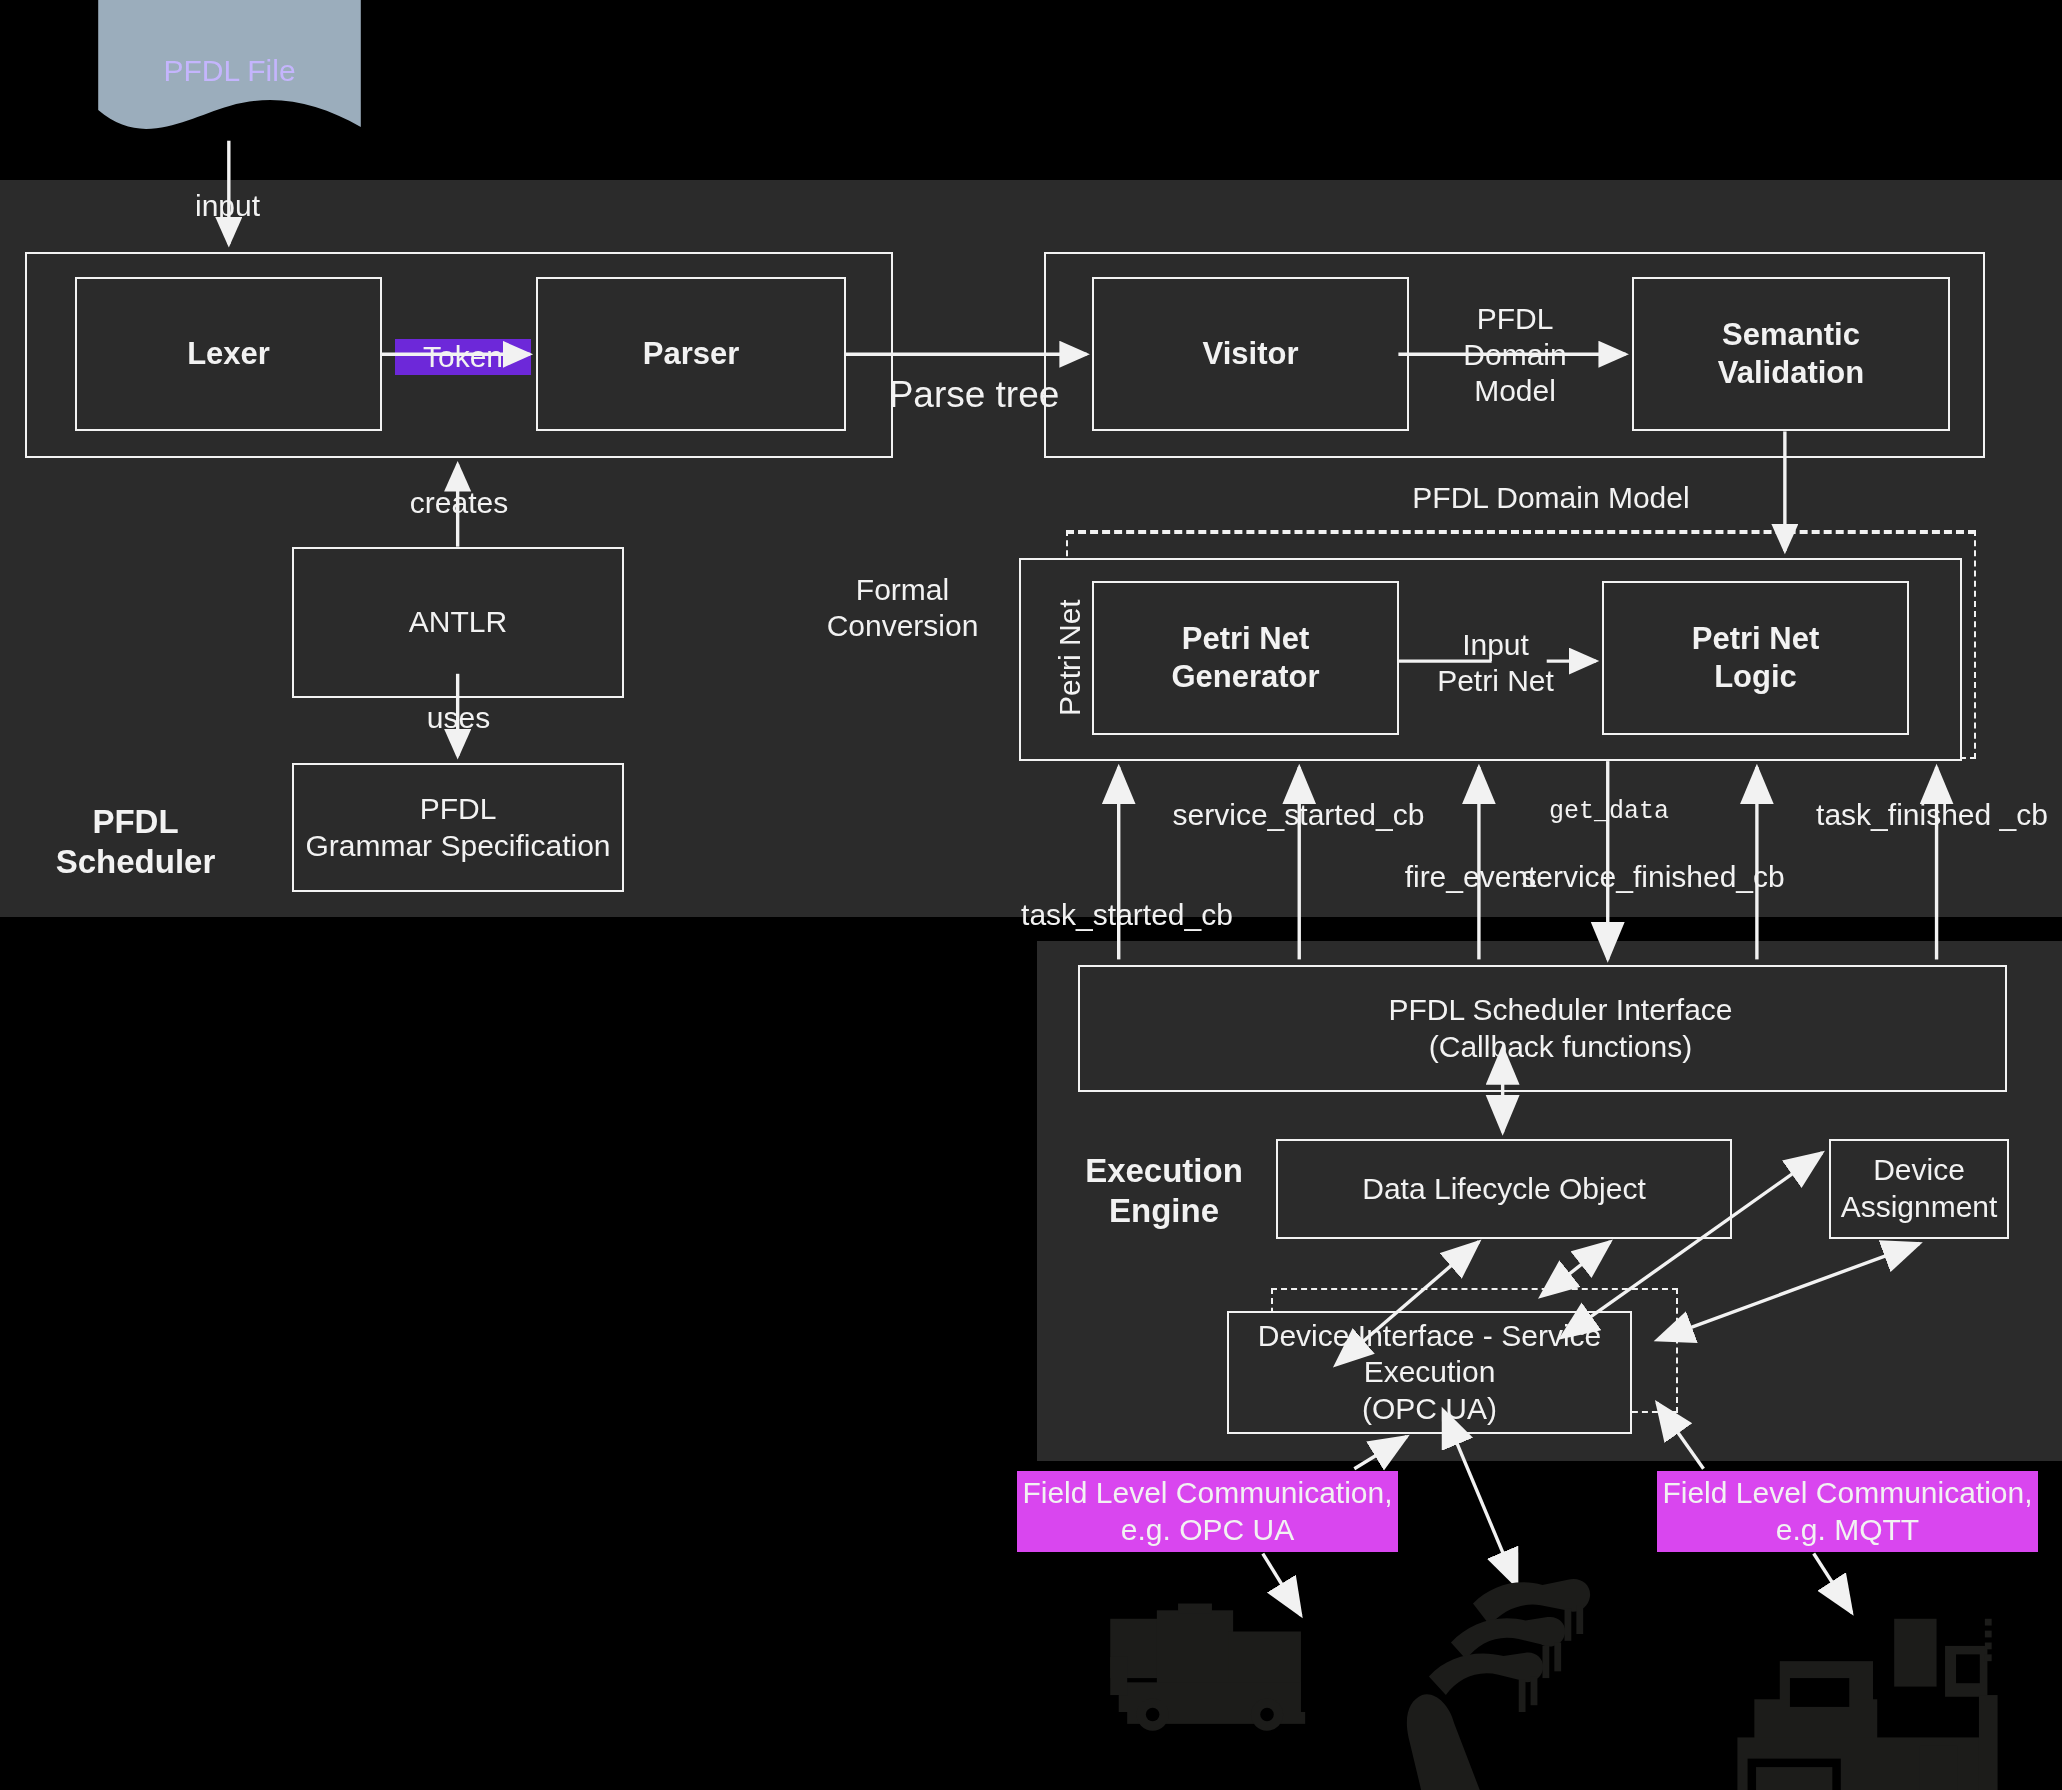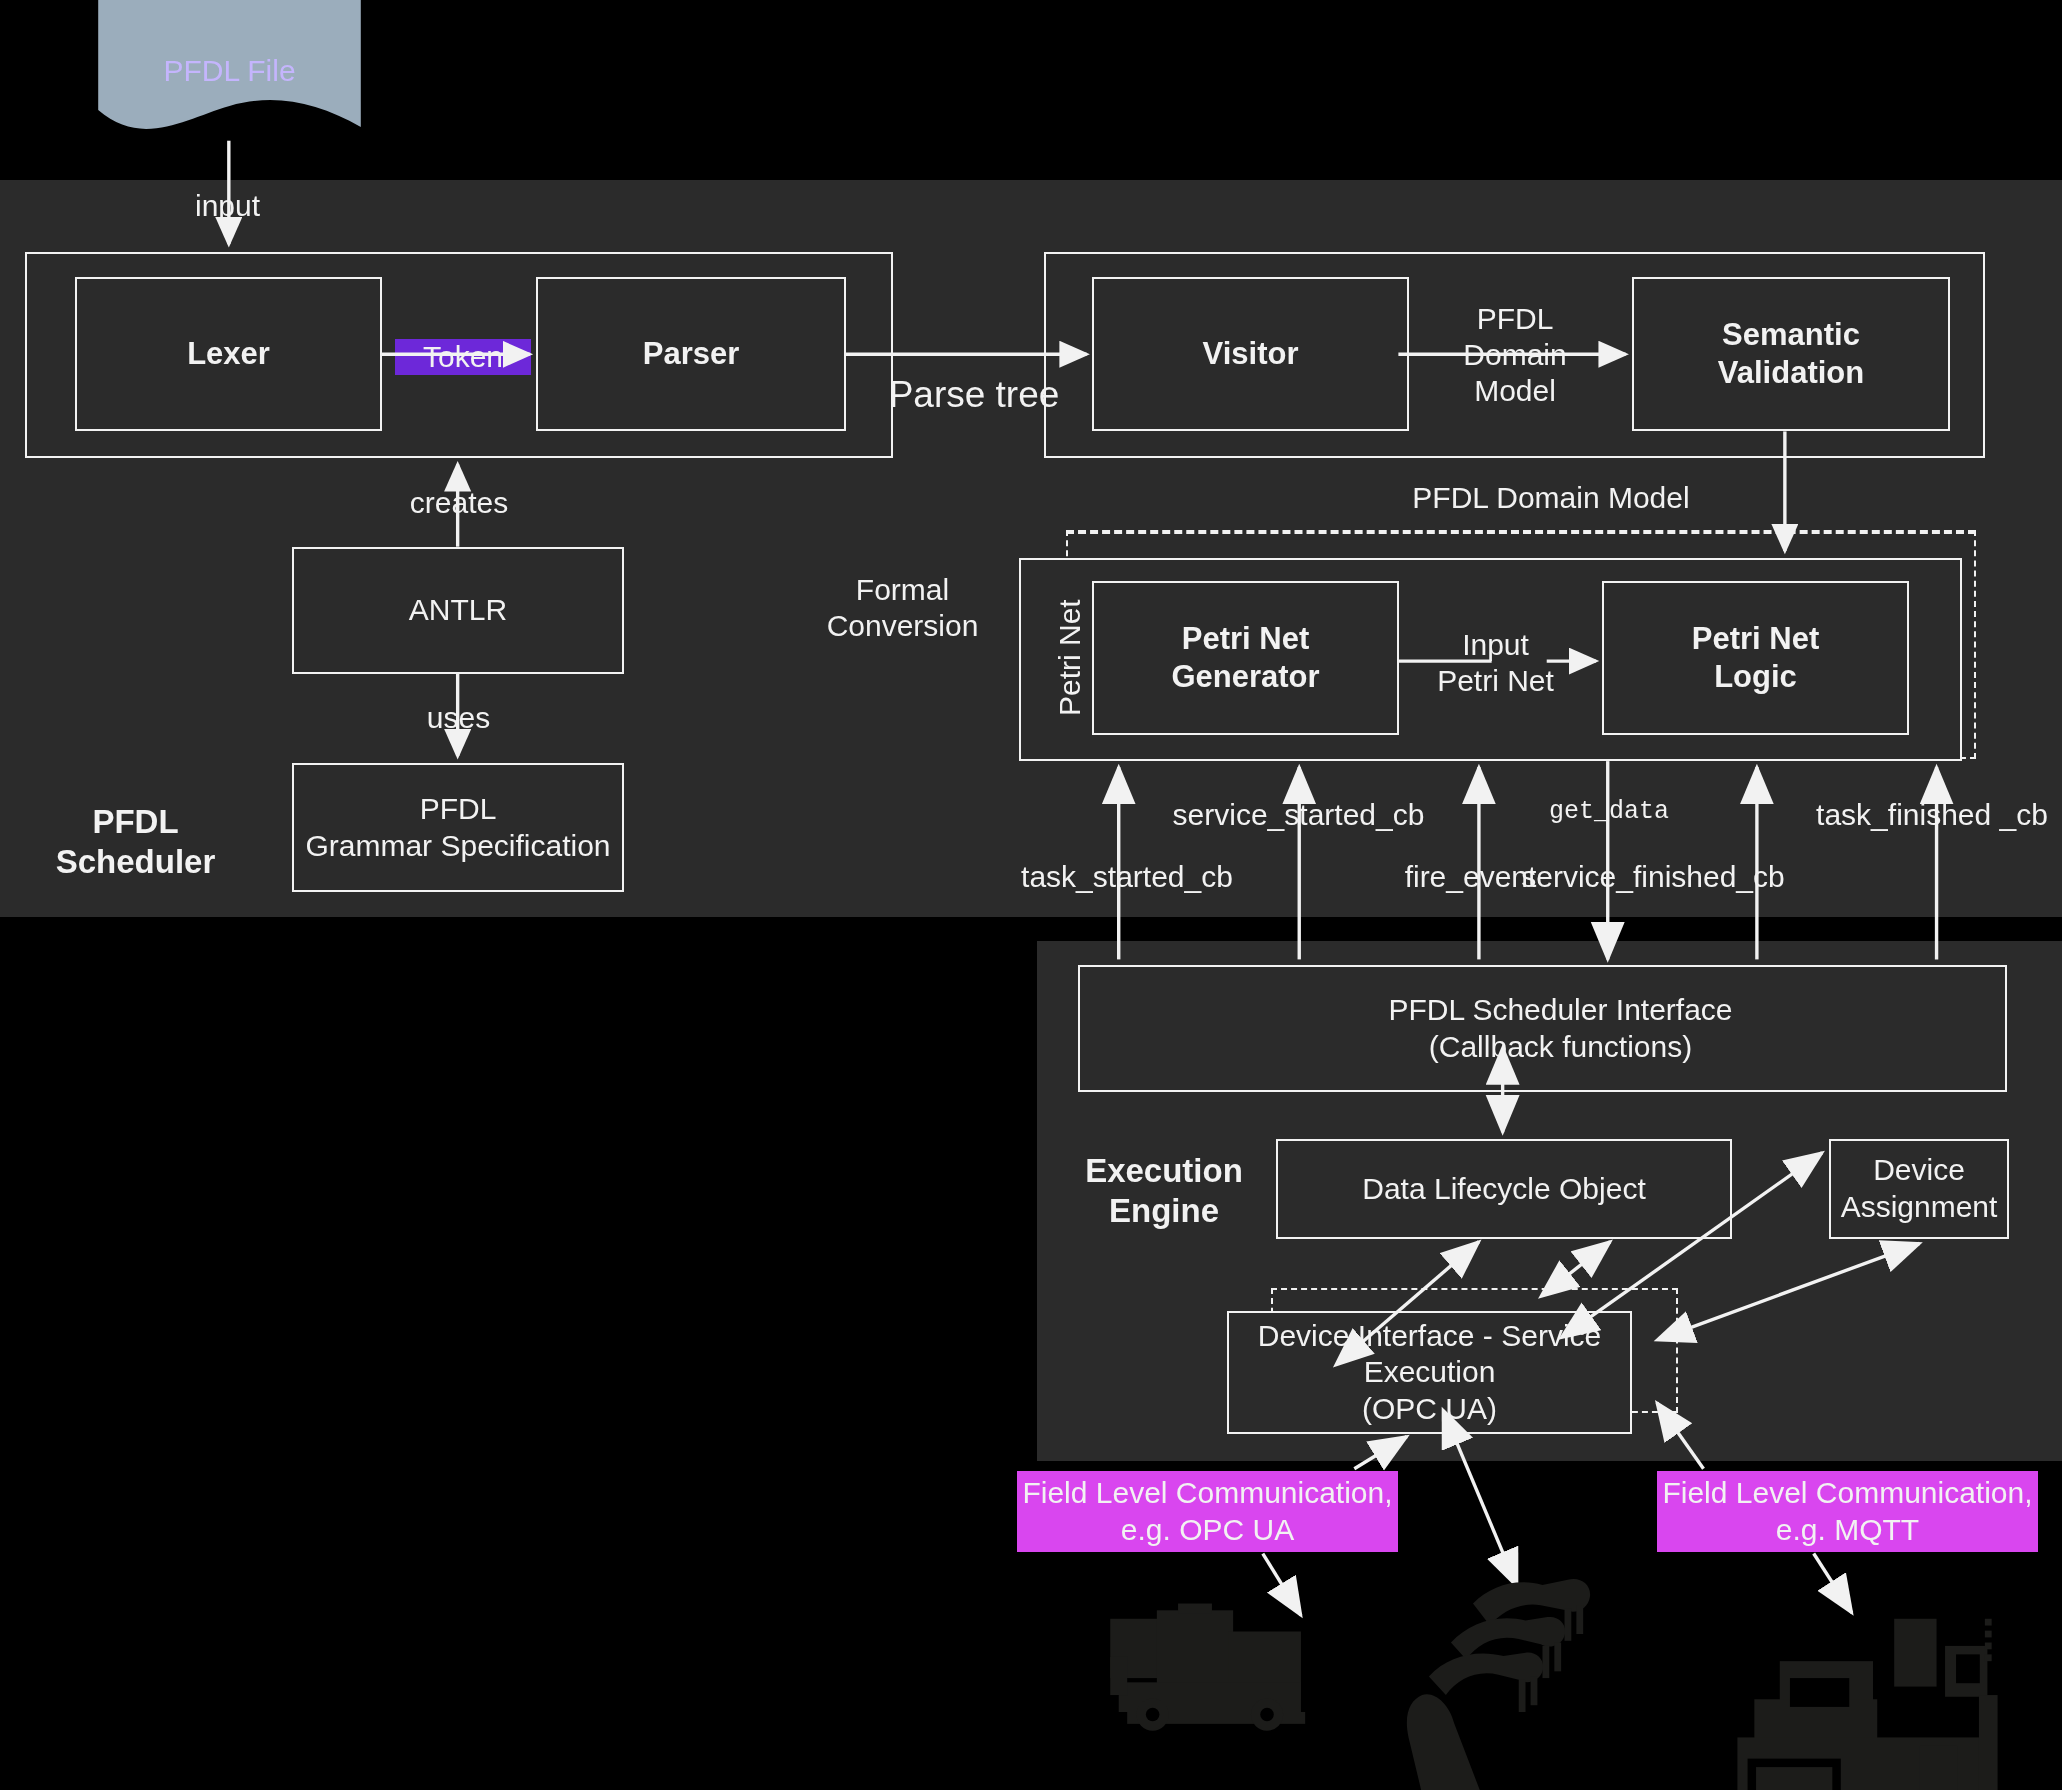--- a/index.html
+++ b/index.html
@@ -83,21 +83,21 @@
 
   <div class="box" style="left:25.4px; top:252px; width:868px; height:206px;"></div>
   <div class="box bold" style="left:75px; top:277px; width:307px; height:154px; font-size:31px;">Lexer</div>
   <div class="box bold" style="left:536px; top:277px; width:310px; height:154px; font-size:31px;">Parser</div>
 
   <div class="box" style="left:1044px; top:252px; width:941px; height:206px;"></div>
   <div class="box bold" style="left:1092px; top:277px; width:317px; height:154px; font-size:31px;">Visitor</div>
   <div class="box bold" style="left:1632px; top:277px; width:318px; height:154px; font-size:31px; white-space:pre-line;">Semantic
 Validation</div>
 
-  <div class="box" style="left:292px; top:547px; width:332px; height:127px; font-size:30px;">ANTLR</div>
+  <div class="box" style="left:292px; top:547px; width:332px; height:151px; font-size:30px;">ANTLR</div>
   <div class="box" style="left:292px; top:763px; width:332px; height:129px; font-size:30px; white-space:pre-line;">PFDL
 Grammar Specification</div>
 
   <div class="lbl" style="left:805px; top:572px; width:195px; font-size:30px;">Formal
 Conversion</div>
 
   <div class="dashed" style="left:1066px; top:530px; width:910px; height:229px; border-top-width:4.2px;"></div>
 
   <div class="box" style="left:1019px; top:558px; width:943px; height:203px;"></div>
   <div class="vtext" style="left:1053px; top:716px; font-size:30px;">Petri Net</div>
@@ -133,21 +133,21 @@
   <div class="lbl" style="left:881px; top:373px; width:186px; font-size:37px;">Parse tree</div>
   <div class="lbl" style="left:1424px; top:301px; width:182px; font-size:30px;">PFDL
 Domain
 Model</div>
   <div class="lbl" style="left:374px; top:485px; width:170px; font-size:30px;">creates</div>
   <div class="lbl" style="left:382px; top:700px; width:153px; font-size:30px;">uses</div>
   <div class="lbl" style="left:1373px; top:480px; width:356px; font-size:30px;">PFDL Domain Model</div>
   <div class="lbl" style="left:1398px; top:627px; width:195px; font-size:30px;">Input
 Petri Net</div>
 
-  <div class="lbl" style="left:1000px; top:859px; width:254px; font-size:30px;">task_started_cb</div>
+  <div class="lbl" style="left:1000px; top:897px; width:254px; font-size:30px;">task_started_cb</div>
   <div class="lbl" style="left:1163px; top:797px; width:271px; font-size:30px;">service_started_cb</div>
   <div class="lbl" style="left:1369px; top:859px; width:203px; font-size:30px;">fire_event</div>
   <div class="lbl" style="left:1516px; top:797px; width:186px; font-size:25px;font-family:Liberation Mono, monospace;">get_data</div>
   <div class="lbl" style="left:1492px; top:859px; width:322px; font-size:30px;">service_finished_cb</div>
   <div class="lbl" style="left:1788px; top:797px; width:288px; font-size:30px;">task_finished _cb</div>
 
   <svg class="overlay" viewBox="0 0 2433 2112" width="2062" height="1790">
     <defs>
       <marker id="ah" markerWidth="10" markerHeight="10" refX="8" refY="4" orient="auto" markerUnits="strokeWidth">
         <path d="M0,0 L9,4 L0,8 z" fill="#f2f2f2"></path>

